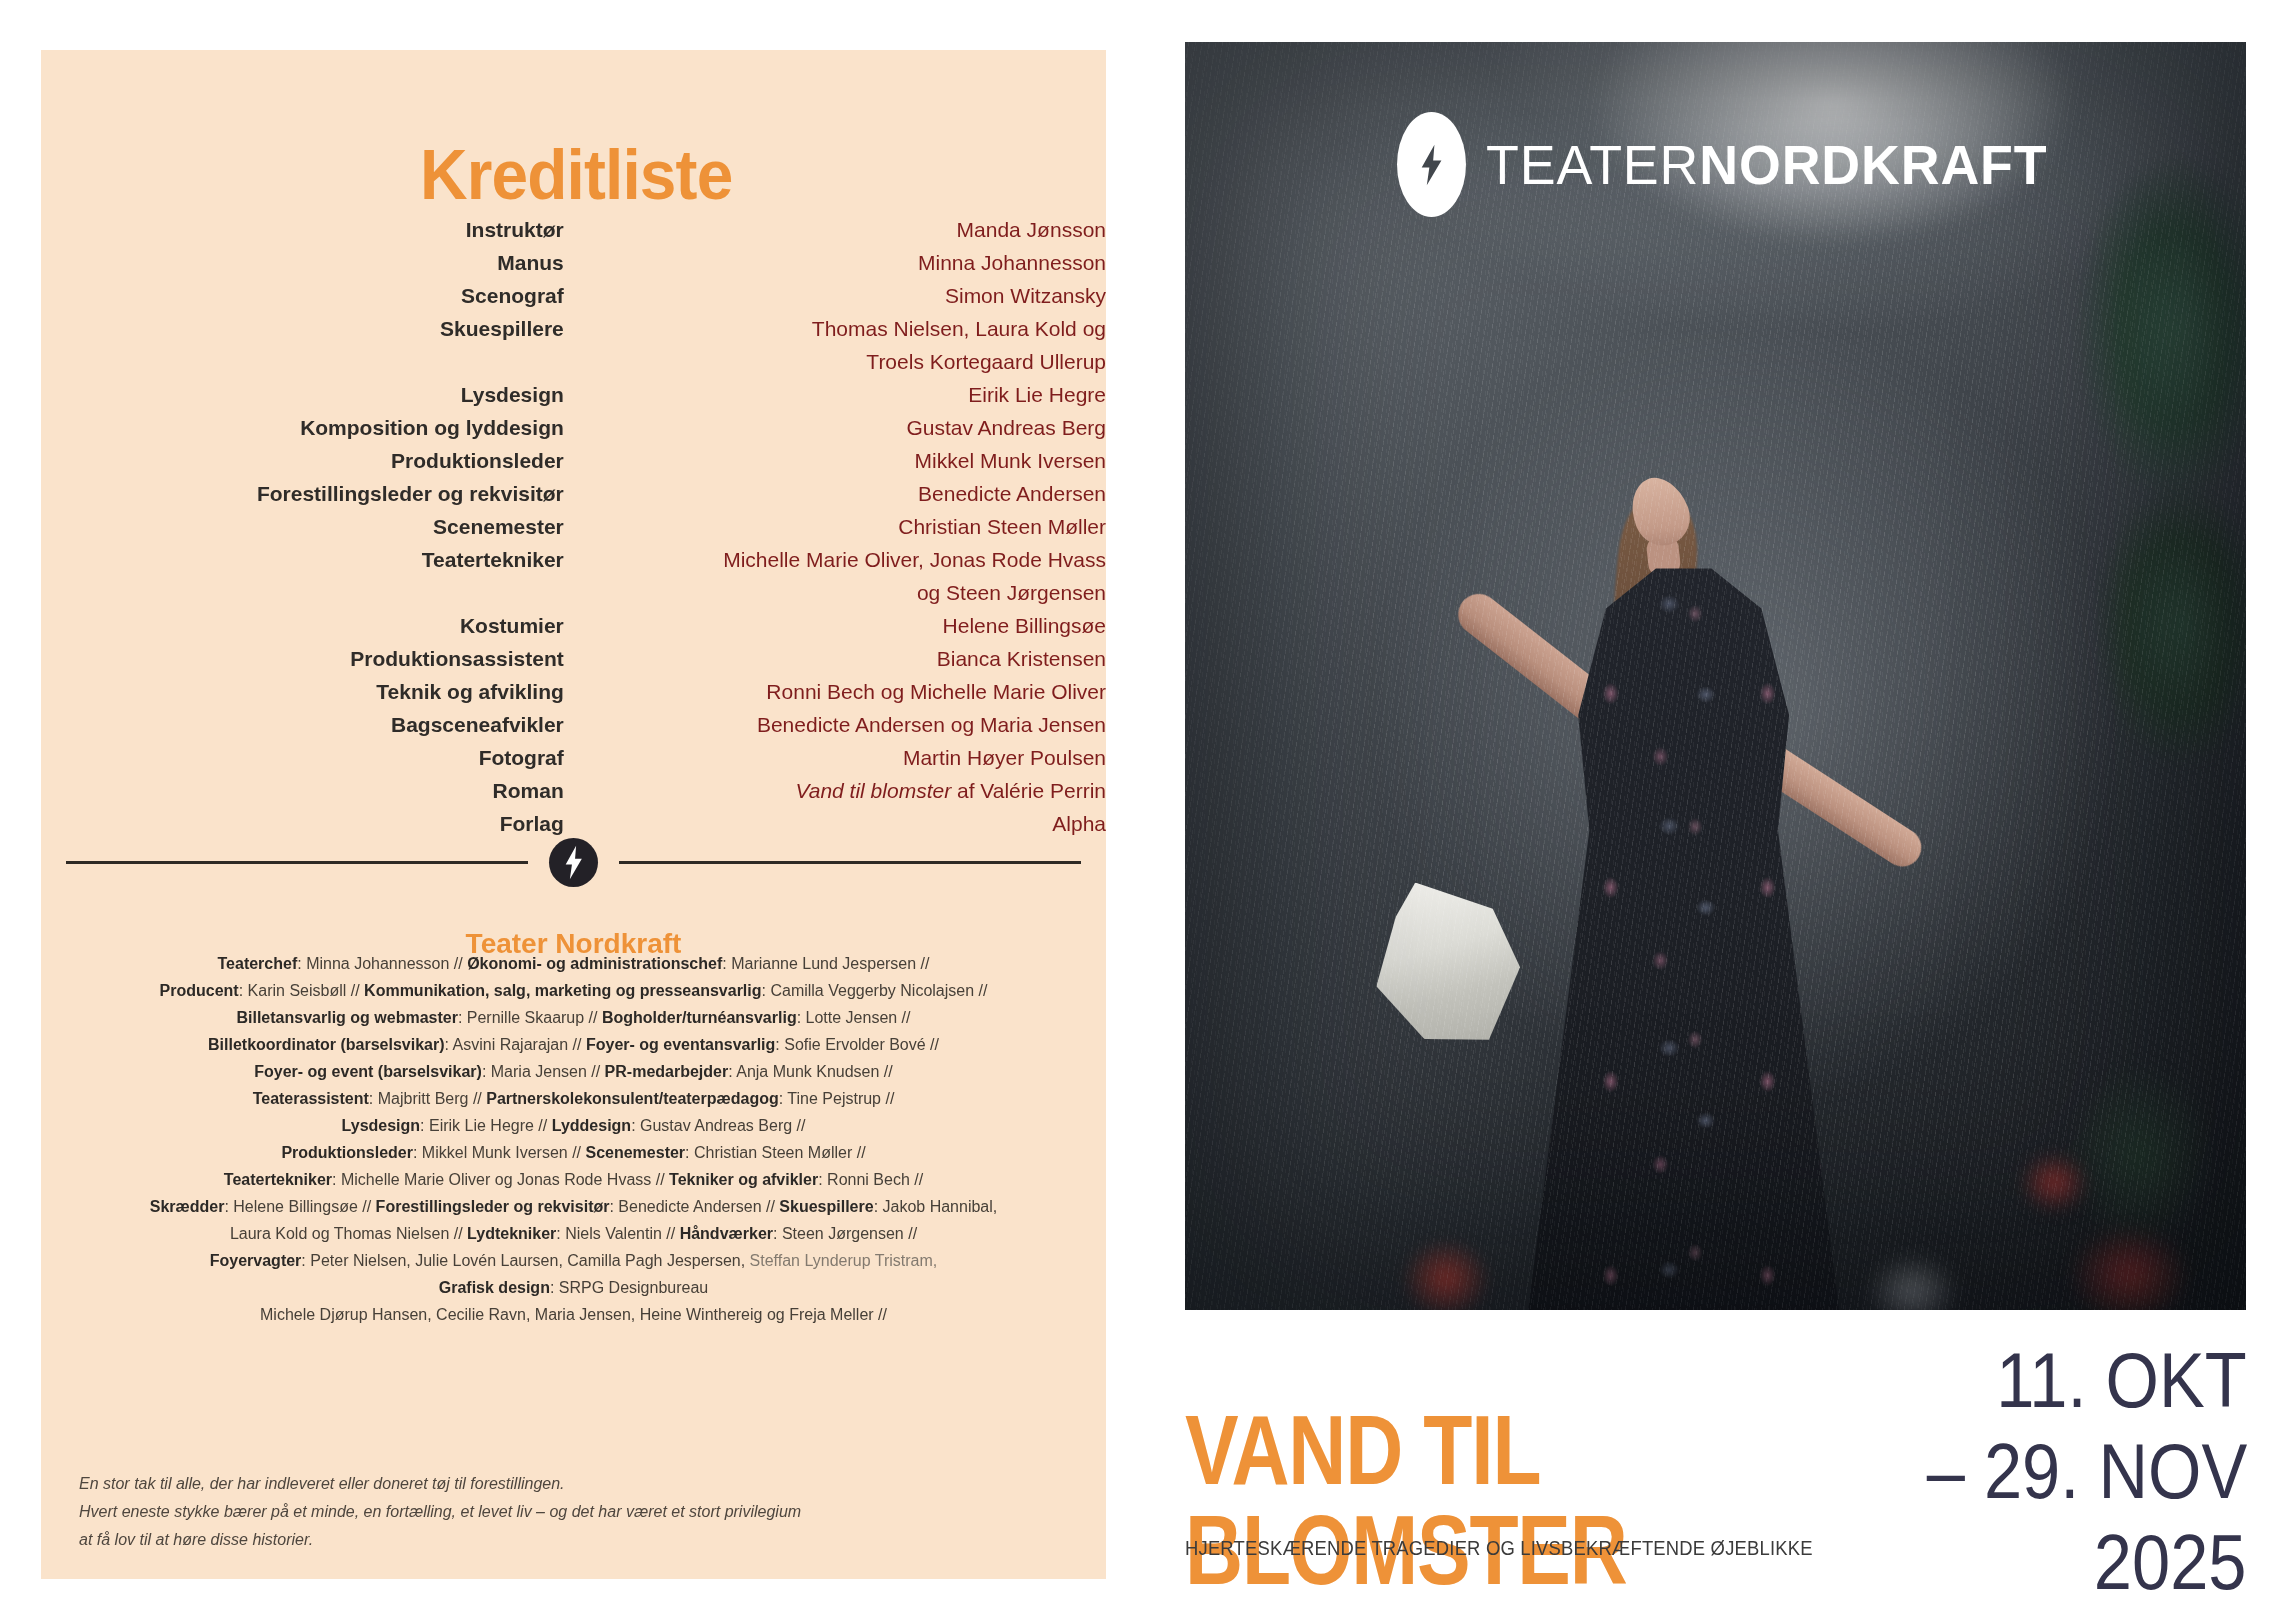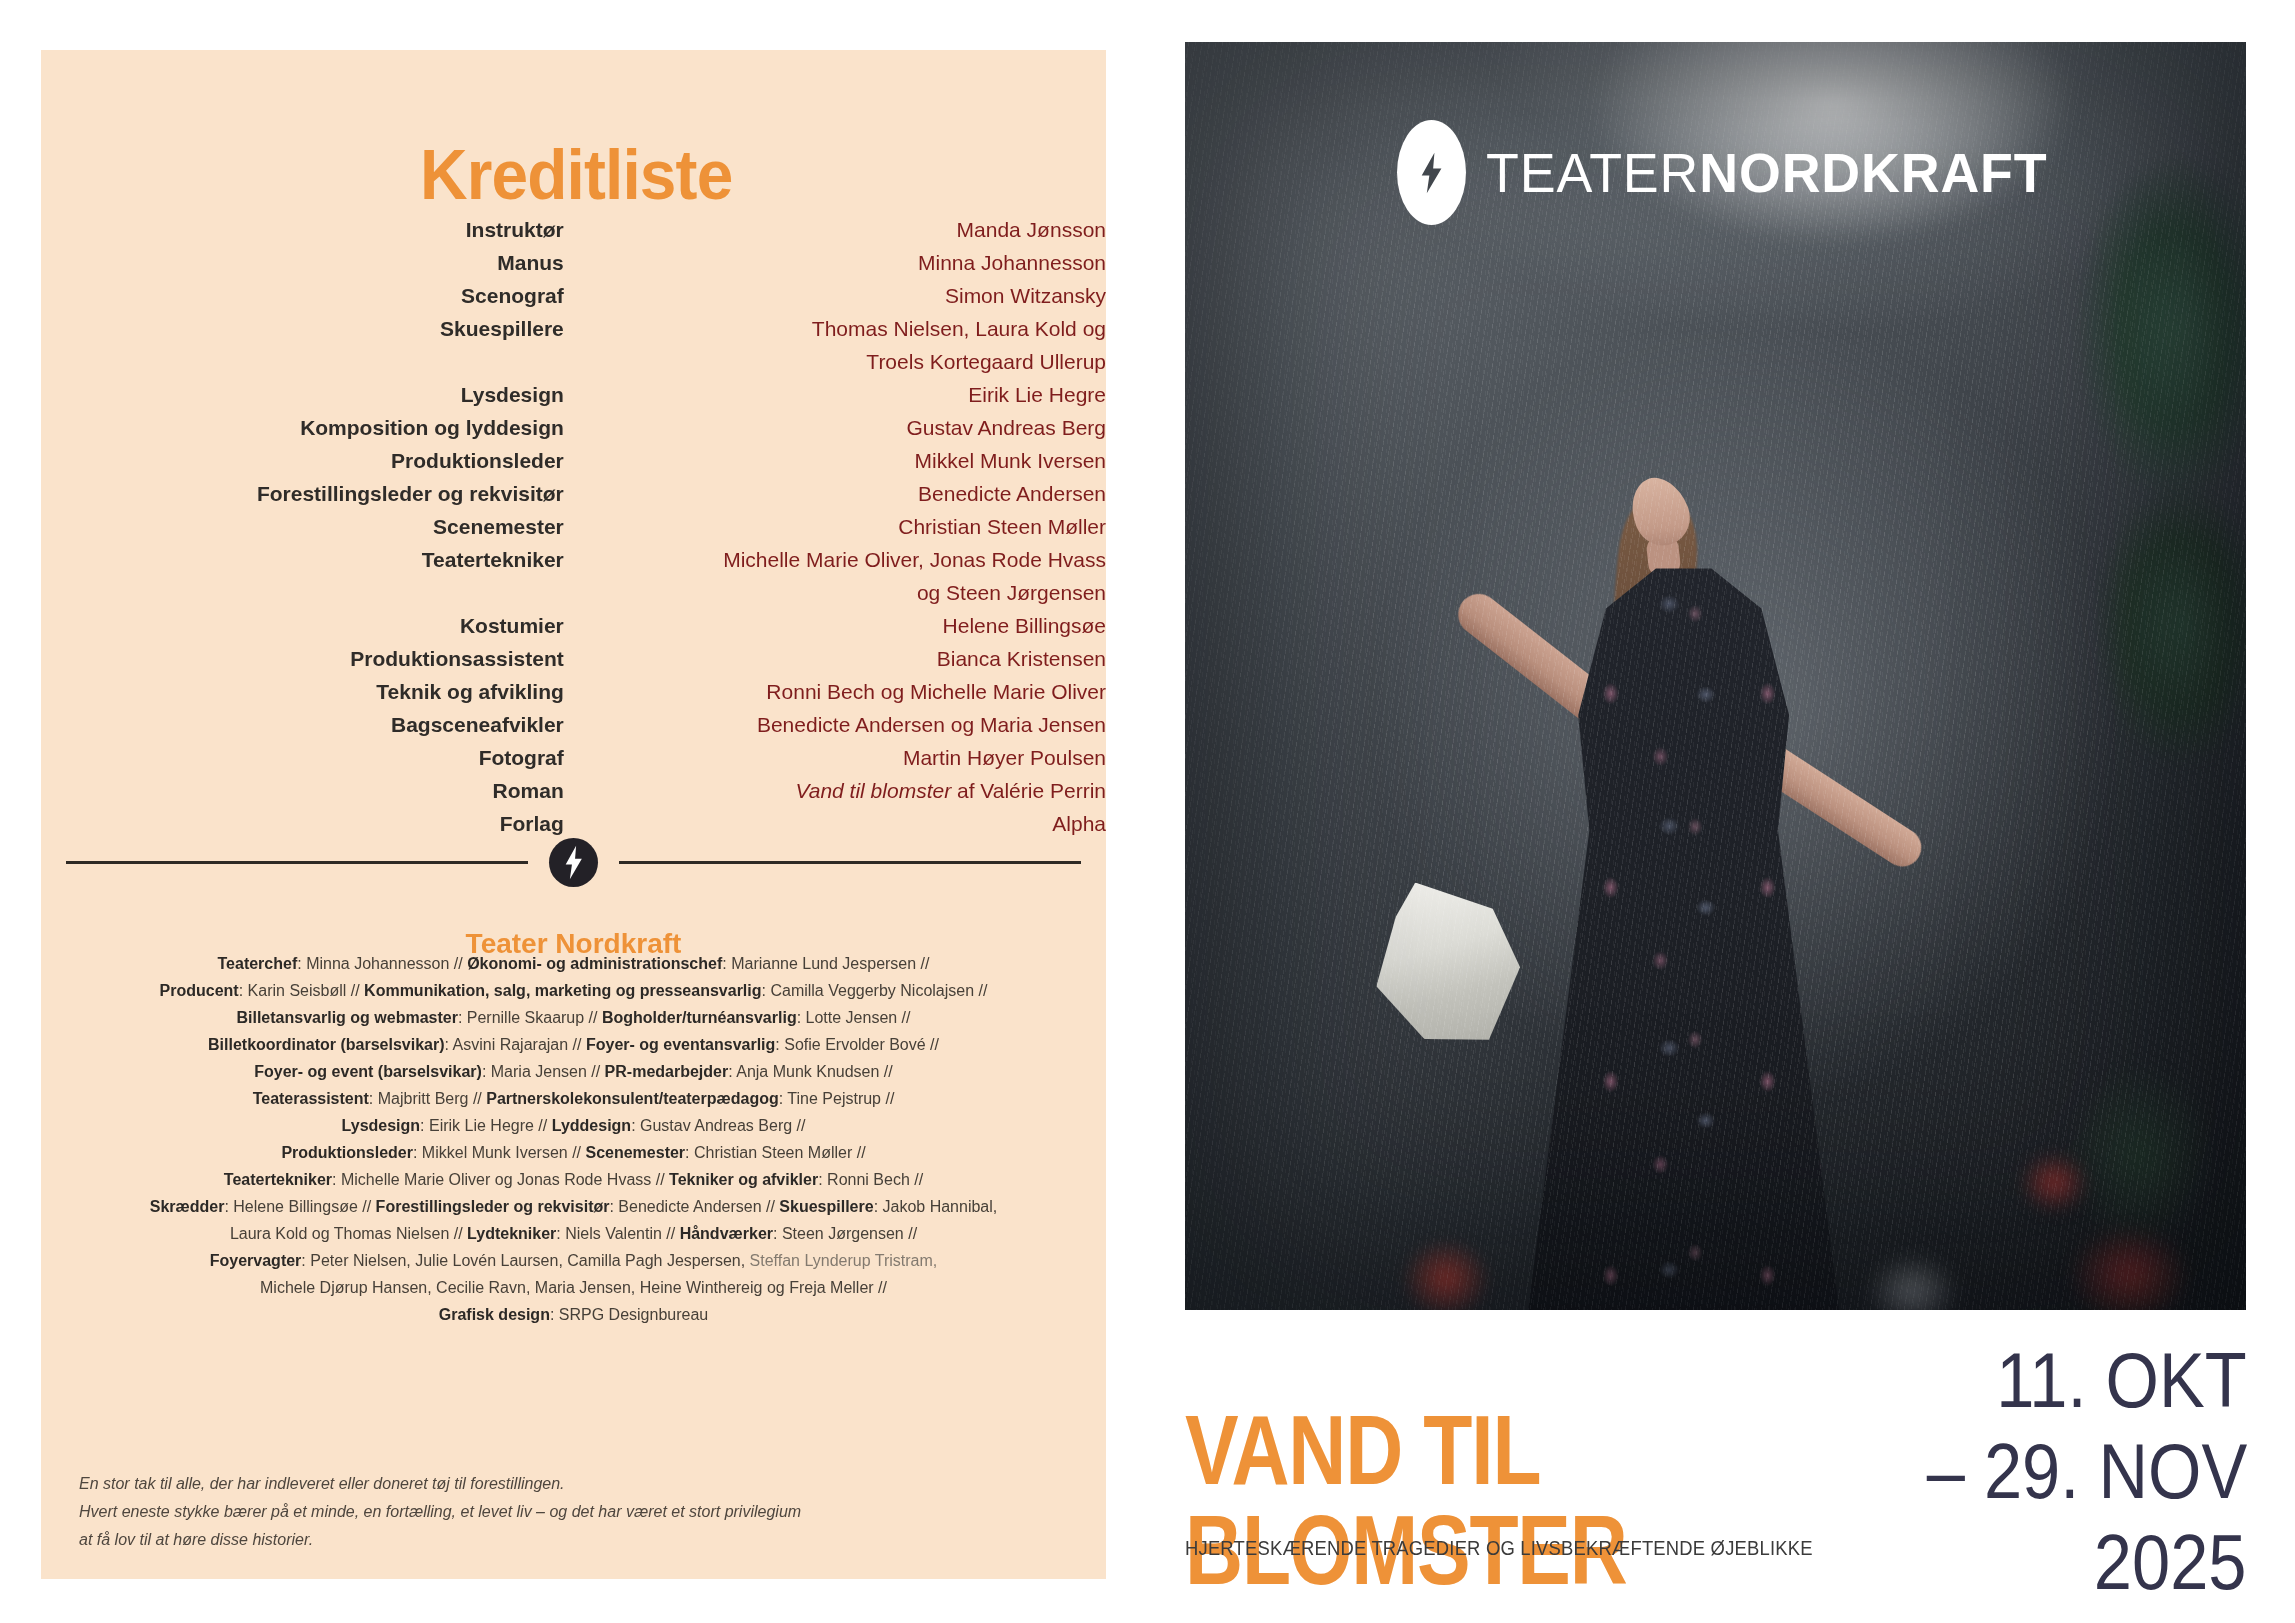--- a/index.html
+++ b/index.html
@@ -116,21 +116,21 @@
       radial-gradient(15px 13px at 42% 82%,rgba(124,136,166,.45),rgba(0,0,0,0) 70%),
       radial-gradient(11px 13px at 64% 90%,rgba(205,140,165,.4),rgba(0,0,0,0) 70%),
       linear-gradient(180deg,#23262e 0%,#1d2026 55%,#15171c 100%);
     background-size:157px 194px,176px 213px,167px 204px,185px 222px,176px 213px,100% 100%;
   }
   .bag{position:absolute;left:-25.4px;top:467px;width:139px;height:153px;transform:rotate(9deg);
     clip-path:polygon(16% 0,74% 9%,100% 44%,86% 94%,40% 100%,0 71%,6% 24%);
     background:linear-gradient(155deg,#f4f3ef 0%,#dcdcd6 40%,#c3c3bc 65%,#aeaea7 100%);
     filter:drop-shadow(0 3.7px 6.5px rgba(0,0,0,.35));}
   
-  .logo{position:absolute;left:1397px;top:120px;display:flex;align-items:center;gap:20.4px;}
+  .logo{position:absolute;left:1397px;top:112px;display:flex;align-items:center;gap:20.4px;}
   .logo-oval{width:69px;height:105px;background:#ffffff;border-radius:50%;
     display:flex;align-items:center;justify-content:center;}
   .wordmark{color:#ffffff;font-size:56px;letter-spacing:0.9px;transform:scaleX(.96);transform-origin:left center;white-space:nowrap;}
   .wordmark .light{font-weight:400;}
   .wordmark .heavy{font-weight:800;}
   
   .show-title{position:absolute;left:1185px;top:1334px;color:#ee9238;
     font-size:98px;line-height:100px;font-weight:800;letter-spacing:-1.4px;}
   .show-title .tl{display:block;}
   .show-title .tl>span{display:inline-block;transform:scaleX(.82);transform-origin:left center;white-space:nowrap;}
@@ -206,22 +206,22 @@
         <div class="staff-line"><span class="b">Billetansvarlig og webmaster</span><span>: Pernille Skaarup // </span><span class="b">Bogholder/turnéansvarlig</span><span>: Lotte Jensen //</span></div>
         <div class="staff-line"><span class="b">Billetkoordinator (barselsvikar)</span><span>: Asvini Rajarajan // </span><span class="b">Foyer- og eventansvarlig</span><span>: Sofie Ervolder Bové //</span></div>
         <div class="staff-line"><span class="b">Foyer- og event (barselsvikar)</span><span>: Maria Jensen // </span><span class="b">PR-medarbejder</span><span>: Anja Munk Knudsen //</span></div>
         <div class="staff-line"><span class="b">Teaterassistent</span><span>: Majbritt Berg // </span><span class="b">Partnerskolekonsulent/teaterpædagog</span><span>: Tine Pejstrup //</span></div>
         <div class="staff-line"><span class="b">Lysdesign</span><span>: Eirik Lie Hegre // </span><span class="b">Lyddesign</span><span>: Gustav Andreas Berg //</span></div>
         <div class="staff-line"><span class="b">Produktionsleder</span><span>: Mikkel Munk Iversen // </span><span class="b">Scenemester</span><span>: Christian Steen Møller //</span></div>
         <div class="staff-line"><span class="b">Teatertekniker</span><span>: Michelle Marie Oliver og Jonas Rode Hvass // </span><span class="b">Tekniker og afvikler</span><span>: Ronni Bech //</span></div>
         <div class="staff-line"><span class="b">Skrædder</span><span>: Helene Billingsøe // </span><span class="b">Forestillingsleder og rekvisitør</span><span>: Benedicte Andersen // </span><span class="b">Skuespillere</span><span>: Jakob Hannibal,</span></div>
         <div class="staff-line"><span>Laura Kold og Thomas Nielsen // </span><span class="b">Lydtekniker</span><span>: Niels Valentin // </span><span class="b">Håndværker</span><span>: Steen Jørgensen //</span></div>
         <div class="staff-line"><span class="b">Foyervagter</span><span>: Peter Nielsen, Julie Lovén Laursen, Camilla Pagh Jespersen, </span><span class="m">Steffan Lynderup Tristram,</span></div>
+        <div class="staff-line"><span class="b">Grafisk design</span><span>: SRPG Designbureau</span></div>
         <div class="staff-line"><span>Michele Djørup Hansen, Cecilie Ravn, Maria Jensen, Heine Winthereig og Freja Meller //</span></div>
-        <div class="staff-line"><span class="b">Grafisk design</span><span>: SRPG Designbureau</span></div>
       </div>
 
     <div class="thanks">
         <div>En stor tak til alle, der har indleveret eller doneret tøj til forestillingen.</div>
         <div>Hvert eneste stykke bærer på et minde, en fortælling, et levet liv –  og det har været et stort privilegium</div>
         <div>at få lov til at høre disse historier.</div>
       </div>
   </section>
 
   <section class="photo">

